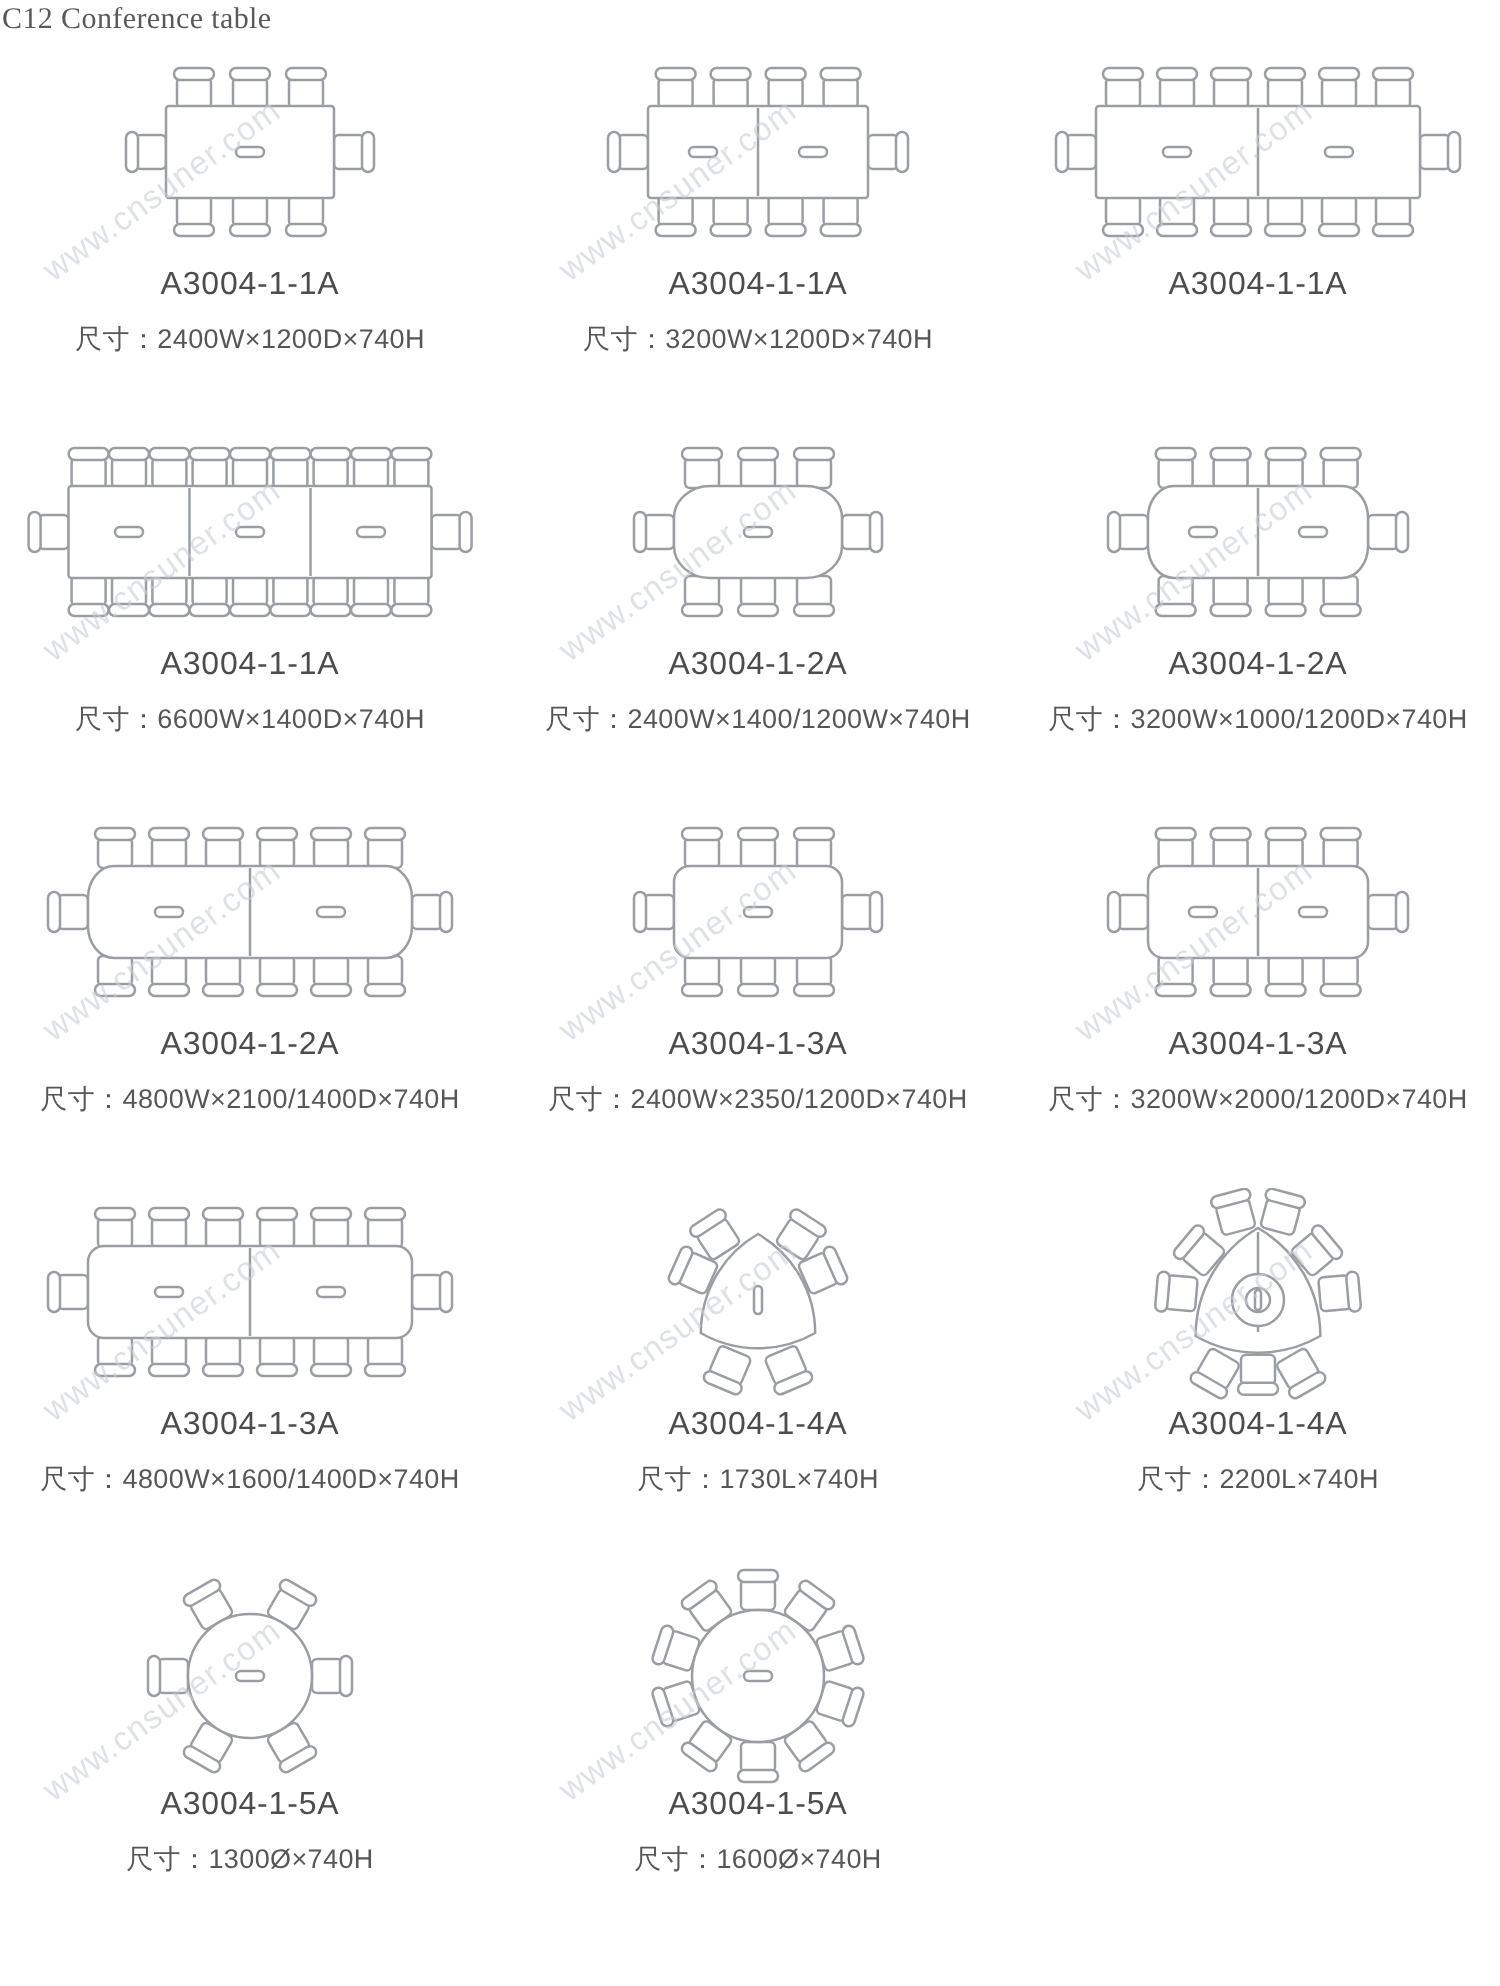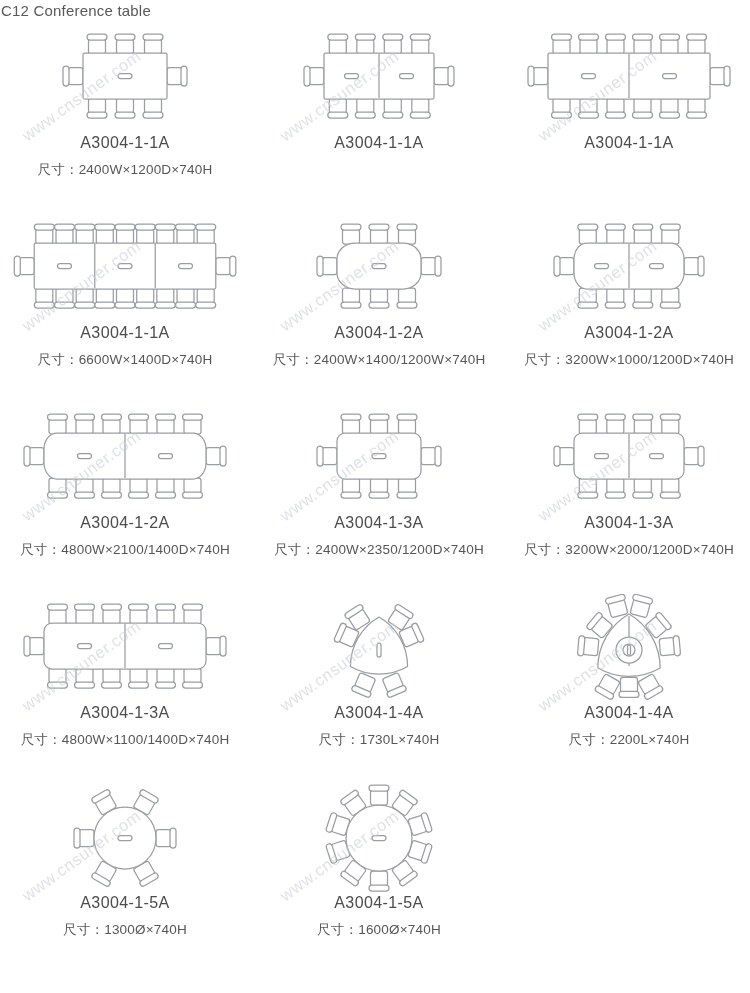--- a/index.html
+++ b/index.html
@@ -12,21 +12,21 @@
   *{box-sizing:border-box;}
   html,body{margin:0;padding:0;}
   body{
     width:750px;height:993px;background:#ffffff;
     font-family:"Liberation Sans","DejaVu Sans",sans-serif;
     overflow:hidden;position:relative;
   }
   .page{position:relative;width:750px;height:993px;}
   .title{
     position:absolute;top:2px;left:1px;margin:0;
-    font-size:15px;font-weight:400;color:var(--c-title);letter-spacing:0.2px;
+    font-size:15px;font-weight:400;color:var(--c-title);letter-spacing:0.2px;font-family:Liberation Serif, serif;
   }
   .grid{
     position:absolute;top:24px;left:0;width:750px;
     display:grid;grid-template-columns:250px 258px 242px;grid-auto-rows:190px;
   }
   .cell{display:flex;flex-direction:column;align-items:center;justify-content:flex-start;}
   .diagram{height:108px;}
   .cell svg{display:block;}
   .model{font-size:16px;color:var(--c-model);margin-top:2px;letter-spacing:0.4px;}
   .dims{font-size:13.5px;color:var(--c-dims);margin-top:9px;letter-spacing:0.2px;}
@@ -129,20 +129,21 @@
               <rect x="-8.5" y="-7" width="17" height="15" rx="2.5"></rect>
               <rect x="-10" y="-12" width="20" height="6" rx="3"></rect>
             </g>
             <rect x="60" y="29" width="110" height="46" rx="1.5" ry="1.5"></rect>
             <line x1="115" y1="30" x2="115" y2="74"></line>
             <rect x="80.5" y="49.5" width="14" height="5" rx="2.5"></rect>
             <rect x="135.5" y="49.5" width="14" height="5" rx="2.5"></rect>
           </svg>
         </div>
     <div class="model">A3004-1-1A</div>
+    <div class="dims">尺寸：3200W×1200D×740H</div>
   </div>
 
   <div class="cell">
     <div class="diagram">
           <svg viewBox="0 0 230 108" width="230" height="108" fill="#ffffff" stroke="#9a9ea3" stroke-width="1.25">
             <g transform="translate(47.5,22.0) rotate(0.0)">
               <rect x="-8.5" y="-7" width="17" height="15" rx="2.5"></rect>
               <rect x="-10" y="-12" width="20" height="6" rx="3"></rect>
             </g>
             <g transform="translate(74.5,22.0) rotate(0.0)">
@@ -621,21 +622,21 @@
               <rect x="-8.5" y="-7" width="17" height="15" rx="2.5"></rect>
               <rect x="-10" y="-12" width="20" height="6" rx="3"></rect>
             </g>
             <rect x="34" y="29" width="162" height="46" rx="8" ry="8"></rect>
             <line x1="115" y1="30" x2="115" y2="74"></line>
             <rect x="67.5" y="49.5" width="14" height="5" rx="2.5"></rect>
             <rect x="148.5" y="49.5" width="14" height="5" rx="2.5"></rect>
           </svg>
         </div>
     <div class="model">A3004-1-3A</div>
-    <div class="dims">尺寸：4800W×1100/1400D×740H</div>
+    <div class="dims">尺寸：4800W×1600/1400D×740H</div>
   </div>
 
   <div class="cell">
     <div class="diagram">
           <svg viewBox="0 0 230 108" width="230" height="108" fill="#ffffff" stroke="#9a9ea3" stroke-width="1.25">
             <g transform="translate(100.9,89.1) rotate(-157.0)">
               <rect x="-8.5" y="-7" width="17" height="15" rx="2.5"></rect>
               <rect x="-10" y="-12" width="20" height="6" rx="3"></rect>
             </g>
             <g transform="translate(84.5,42.4) rotate(-66.0)">

